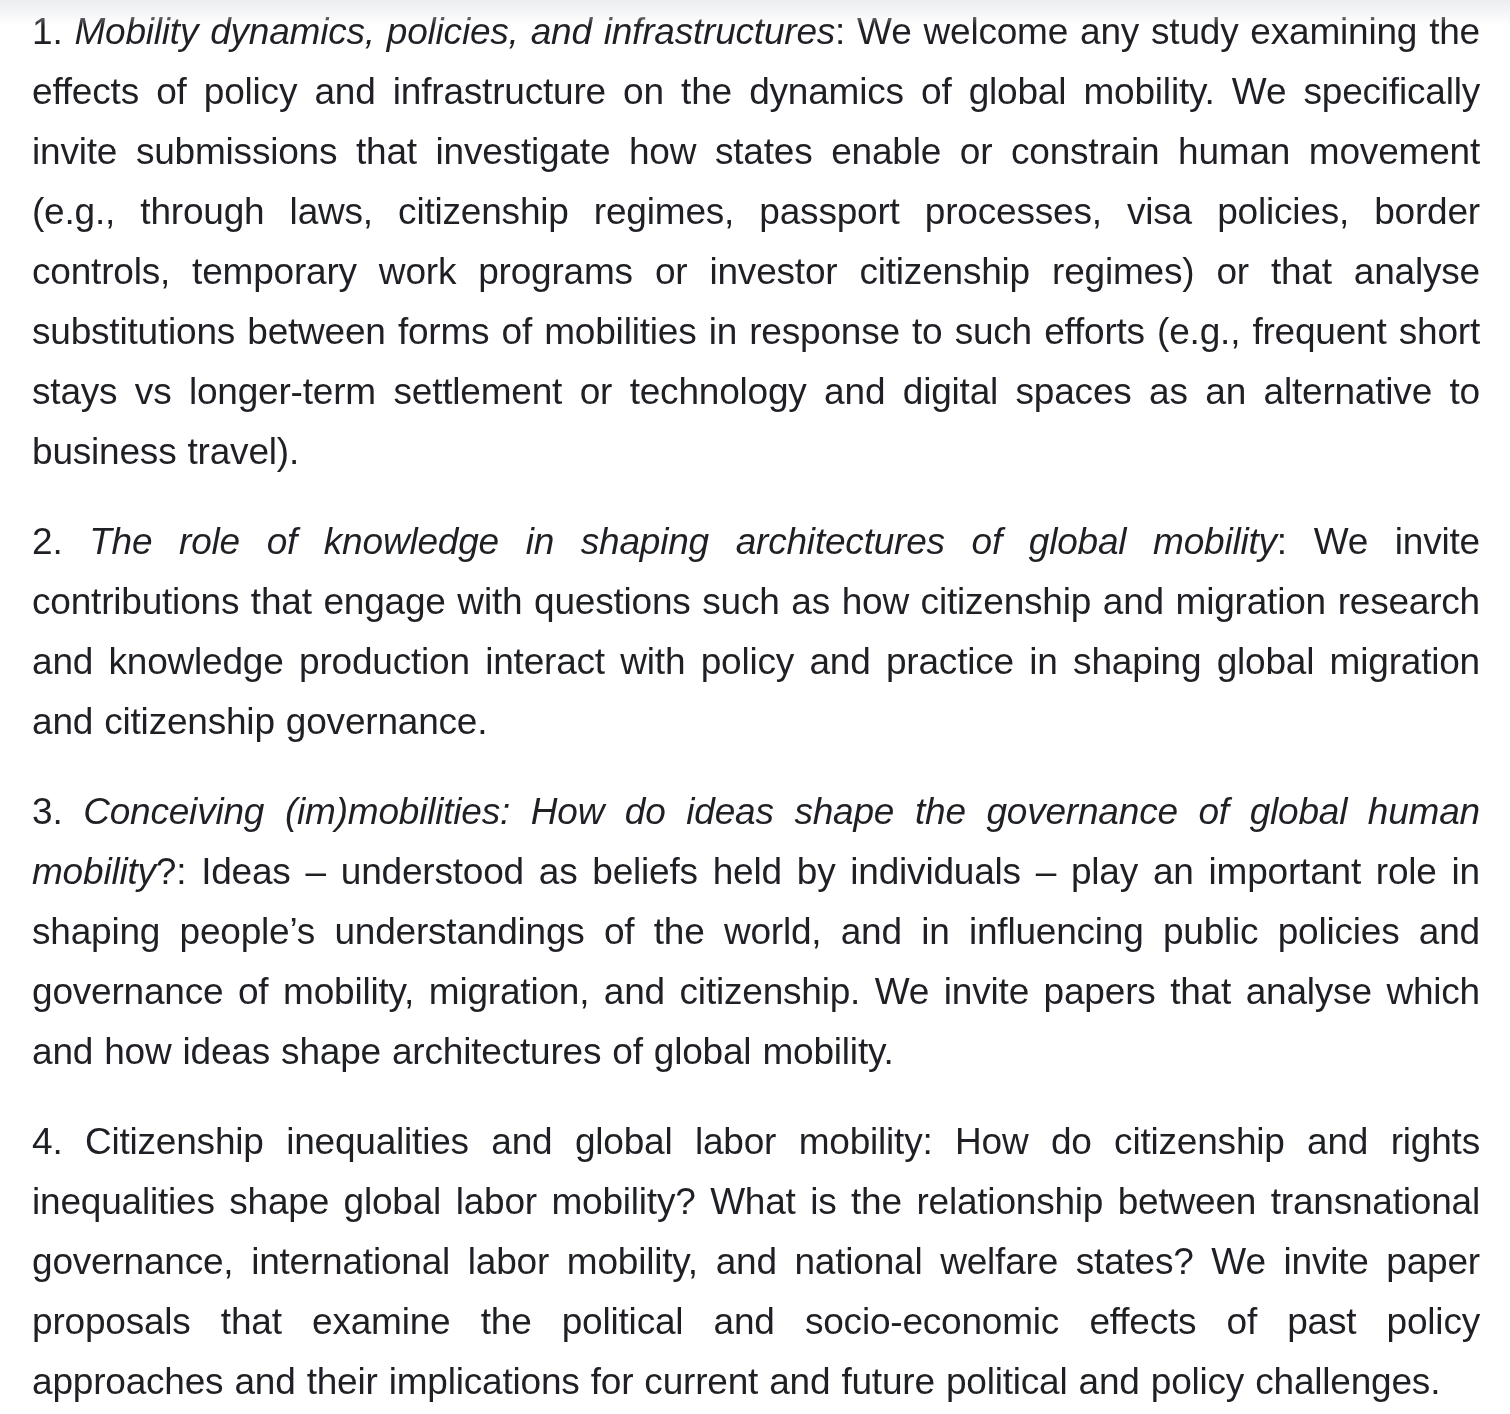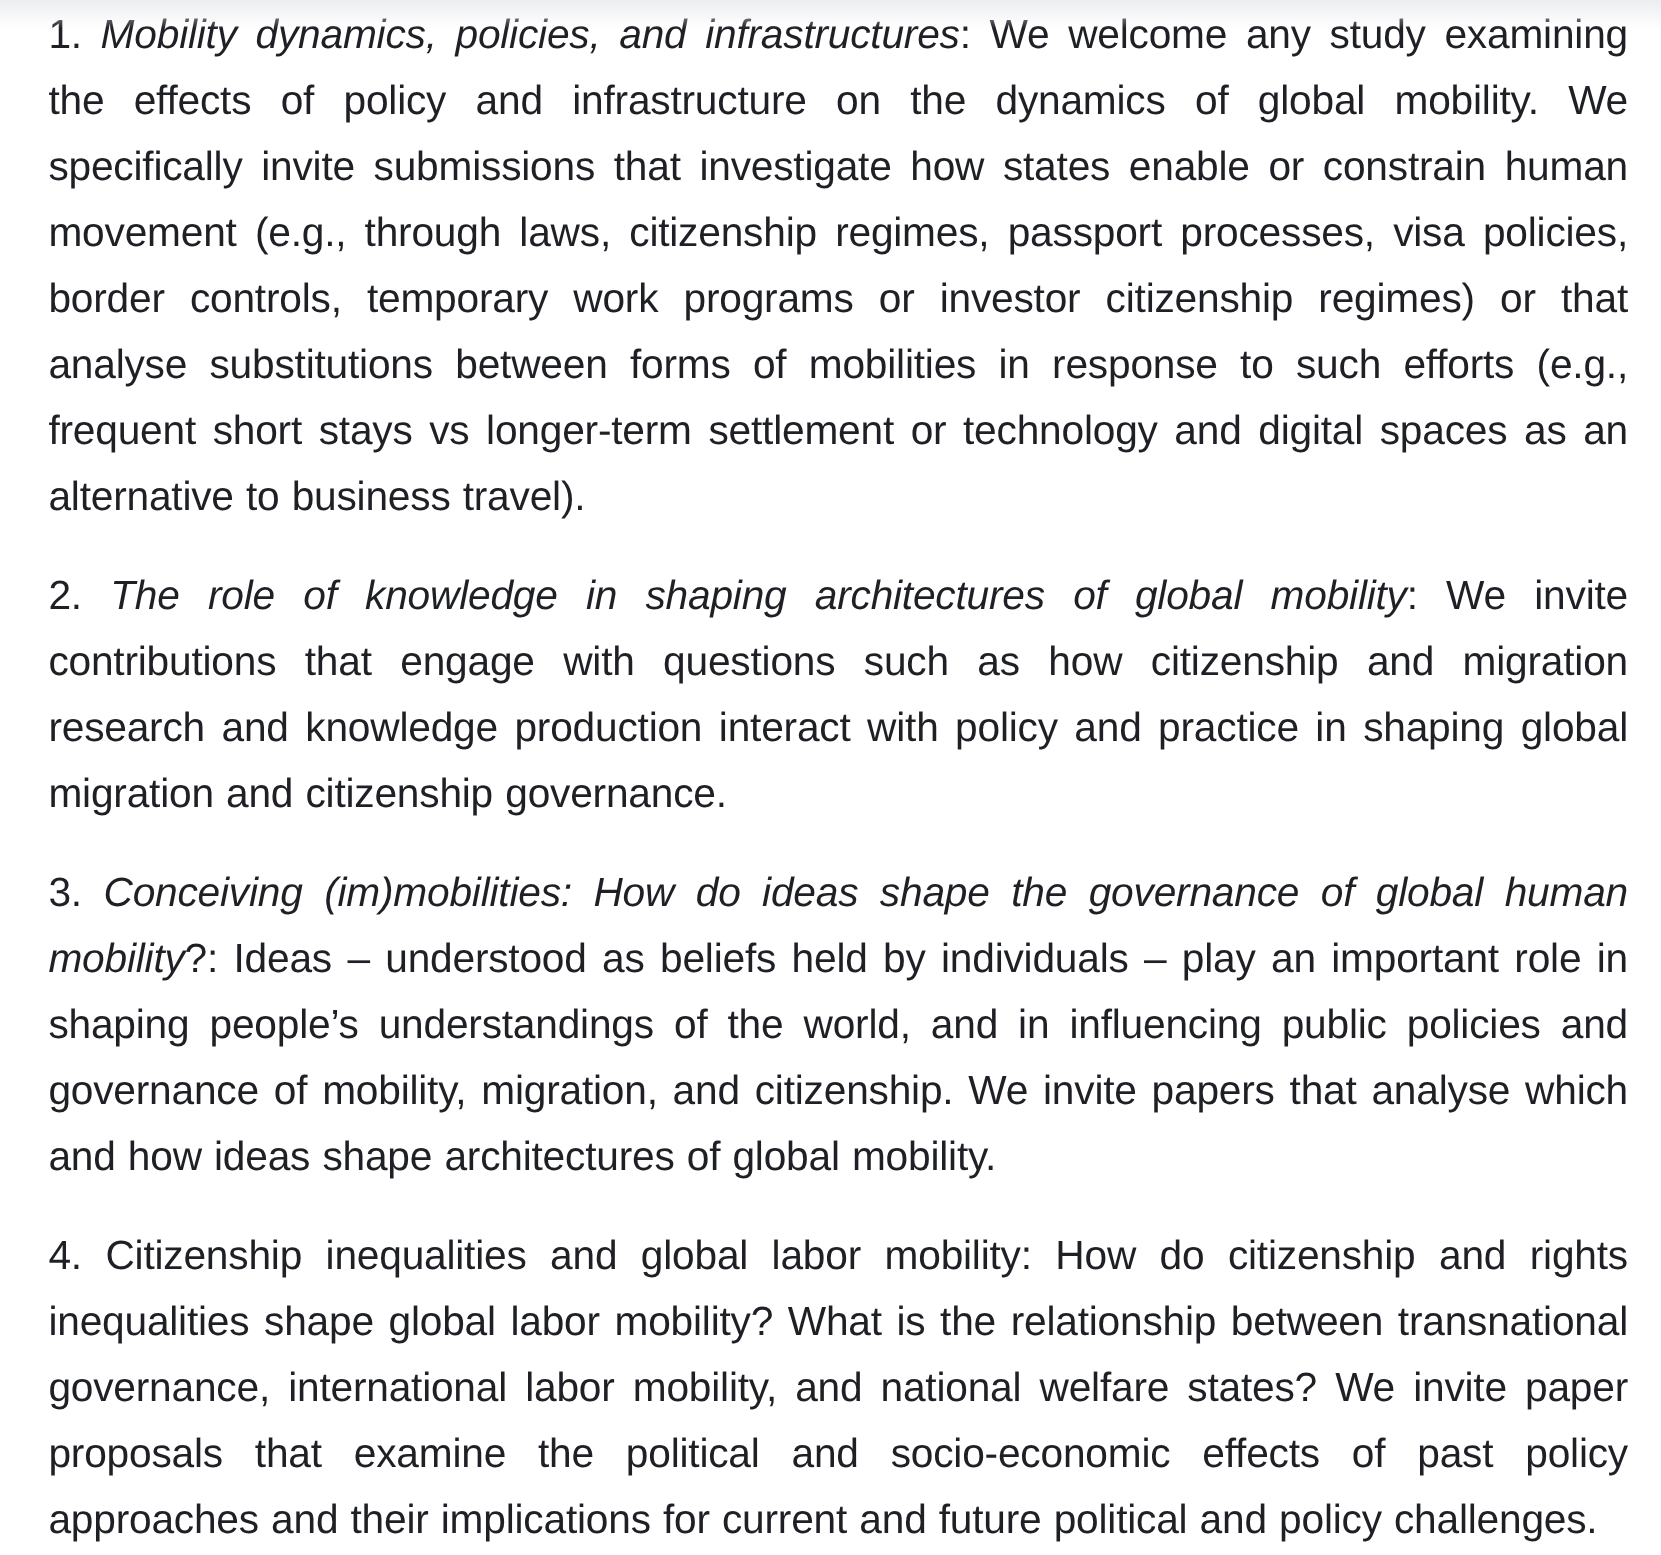--- a/index.html
+++ b/index.html
@@ -18,21 +18,21 @@
   .top-fade {
     position: absolute;
     top: 0;
     left: 0;
     width: 100%;
     height: 26px;
     background: linear-gradient(#ecedf0, rgba(255,255,255,0));
     pointer-events: none;
   }
   .content {
-    padding: 2px 30px 0 44px;
+    padding: 2px 30px 0 32px;
   }
   .para {
     font-size: 37px;
     line-height: 60px;
     text-align: justify;
     margin: 0 0 30px 0;
     letter-spacing: -0.2px;
     word-spacing: 1px;
   }
   .para:last-child {

